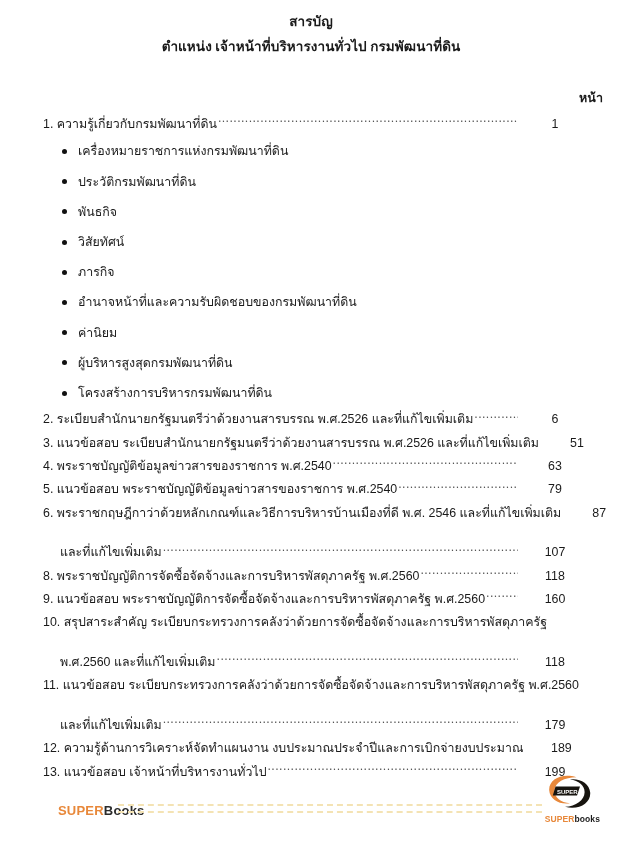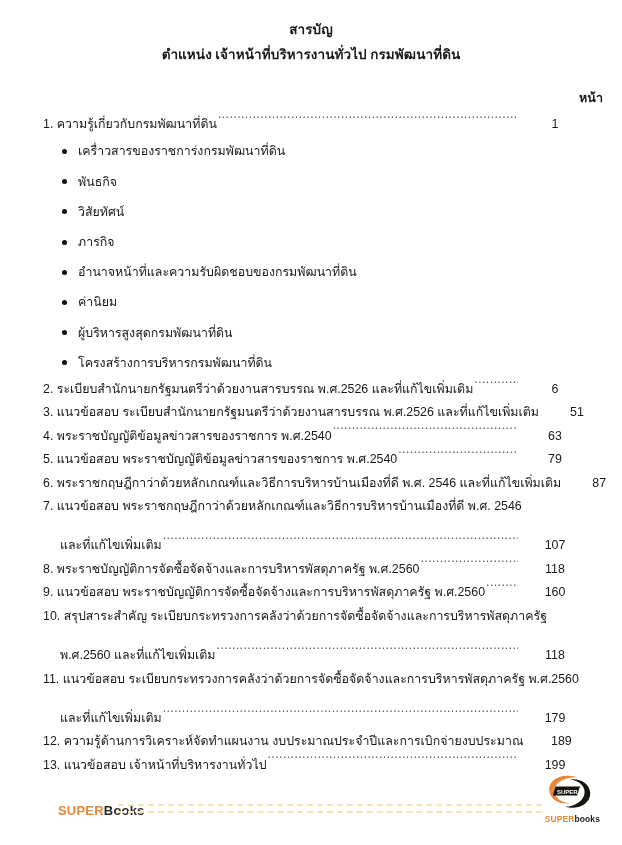--- a/index.html
+++ b/index.html
@@ -12,21 +12,21 @@
     height: 845px;
     position: relative;
     font-family: "Liberation Sans", "DejaVu Sans", sans-serif;
     color: #1a1a1a;
     overflow: hidden;
   }
 
   .page {
     position: absolute;
     inset: 0;
-    padding: 8px;
+    padding: 0;
   }
 
   
   .header {
     text-align: center;
     padding-top: 9px;
   }
   .doc-title {
     font-size: 13.5px;
     font-weight: bold;
@@ -68,21 +68,21 @@
   }
 
   .entry {
     position: relative;
     padding-left: 43px;
     padding-right: 35px;
     min-height: 23px;
   }
   .entry-line {
     display: flex;
-    align-items: flex-start;
+    align-items: center;
     line-height: 23.4px;
     font-size: 12.4px;
     white-space: nowrap;
   }
   .entry-line.cont {
     padding-left: 17px;
     margin-top: 16px;
   }
   .entry-text {
     flex: 0 0 auto;
@@ -214,21 +214,25 @@
       <div class="entry-line">
         <span class="entry-text">1. ความรู้เกี่ยวกับกรมพัฒนาที่ดิน</span>
         <span class="leader"></span>
         <span class="pageno">1</span>
       </div>
     </div>
 
     <ul class="bullets">
       <li class="bullet-item">
         <span class="bullet-dot"></span>
-        <span>เครื่าวสารของราชการ่งกรมพัฒนาที่ดิน</span>
+        <span>เครื่องหมายราชการแห่งกรมพัฒนาที่ดิน</span>
+      </li>
+      <li class="bullet-item">
+        <span class="bullet-dot"></span>
+        <span>ประวัติกรมพัฒนาที่ดิน</span>
       </li>
       <li class="bullet-item">
         <span class="bullet-dot"></span>
         <span>พันธกิจ</span>
       </li>
       <li class="bullet-item">
         <span class="bullet-dot"></span>
         <span>วิสัยทัศน์</span>
       </li>
       <li class="bullet-item">
@@ -287,24 +291,20 @@
 
     <div class="entry">
       <div class="entry-line">
         <span class="entry-text">6. พระราชกฤษฎีกาว่าด้วยหลักเกณฑ์และวิธีการบริหารบ้านเมืองที่ดี พ.ศ. 2546 และที่แก้ไขเพิ่มเติม</span>
         <span class="leader"></span>
         <span class="pageno">87</span>
       </div>
     </div>
 
     <div class="entry">
-      <div class="entry-line noleader">
-        <span class="entry-text">7. แนวข้อสอบ พระราชกฤษฎีกาว่าด้วยหลักเกณฑ์และวิธีการบริหารบ้านเมืองที่ดี พ.ศ. 2546</span>
-        <span class="leader"></span>
-      </div>
       <div class="entry-line cont">
         <span class="entry-text">และที่แก้ไขเพิ่มเติม</span>
         <span class="leader"></span>
         <span class="pageno">107</span>
       </div>
     </div>
 
     <div class="entry">
       <div class="entry-line">
         <span class="entry-text">8. พระราชบัญญัติการจัดซื้อจัดจ้างและการบริหารพัสดุภาครัฐ พ.ศ.2560</span>

